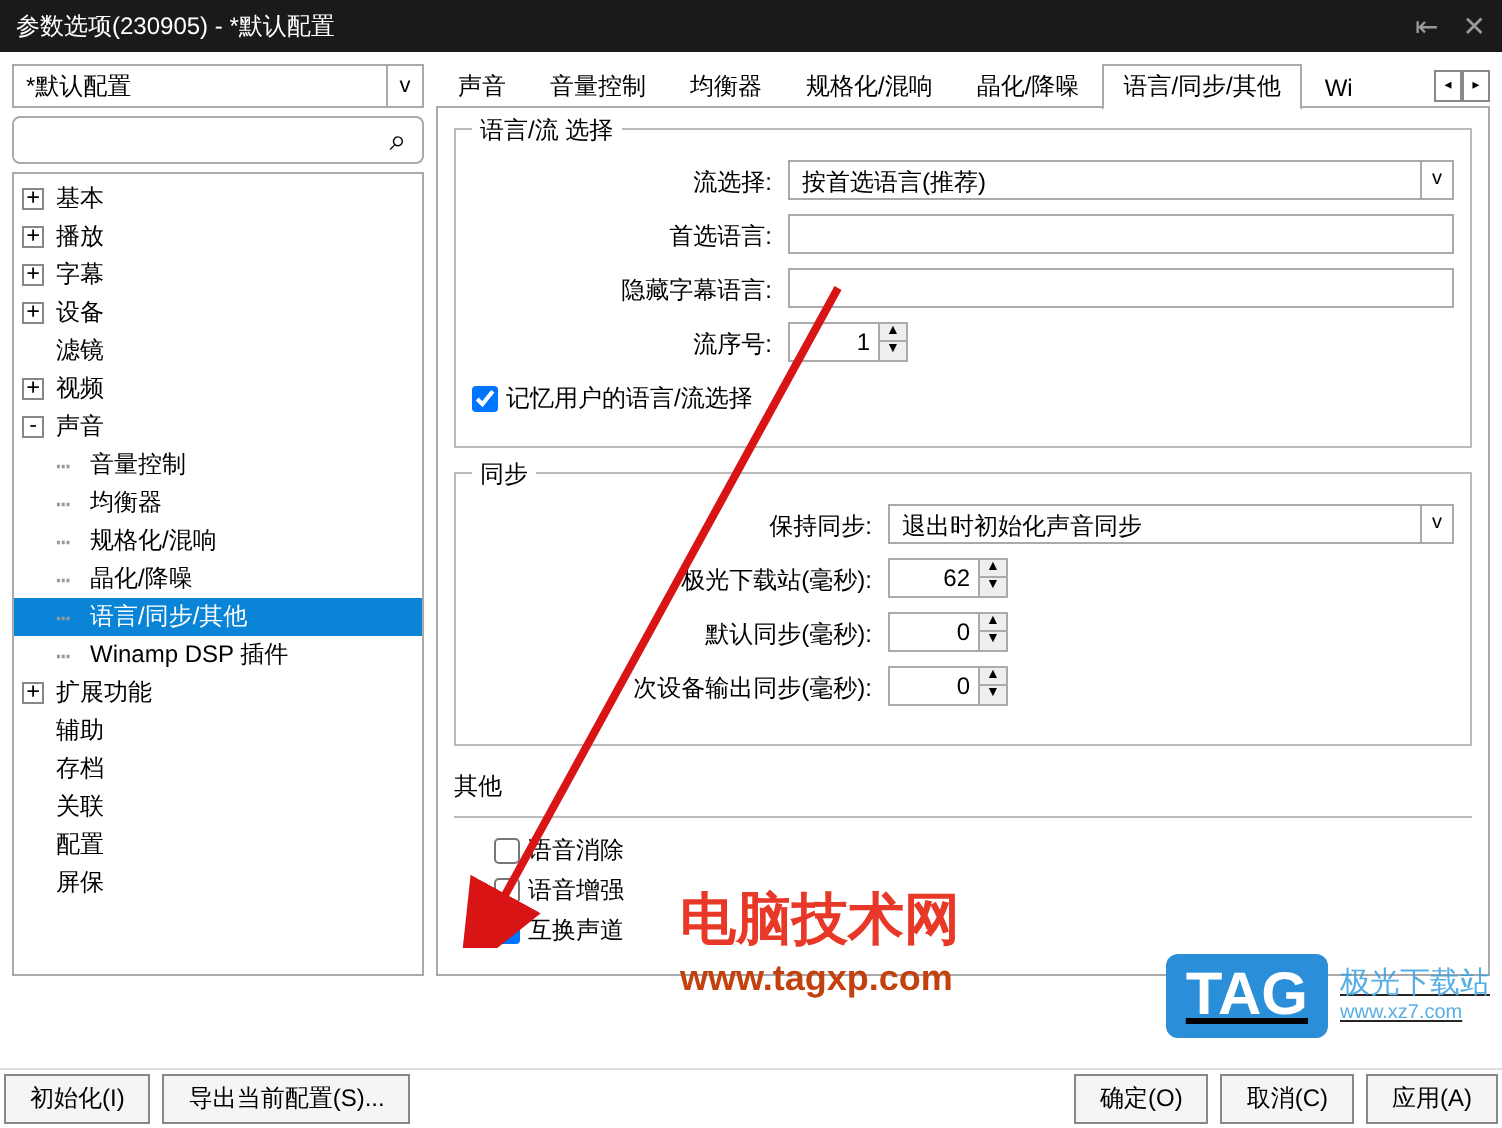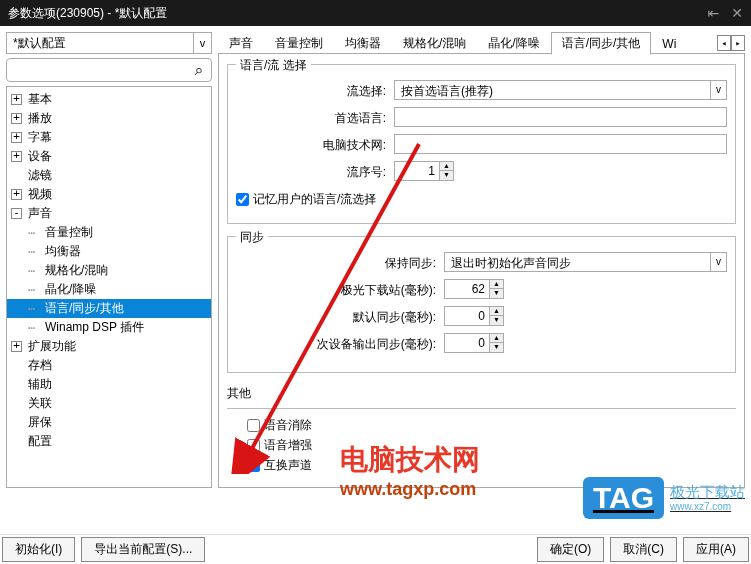--- a/index.html
+++ b/index.html
@@ -138,37 +138,37 @@
             <span class="tree-spacer"></span>
             <span class="dotted">⋯</span>
             <span>Winamp DSP 插件</span>
           </div>
           <div class="tree-item">
             <span class="tree-toggle">+</span>
             <span>扩展功能</span>
           </div>
           <div class="tree-item">
             <span class="tree-spacer"></span>
+            <span>辅助</span>
+          </div>
+          <div class="tree-item">
+            <span class="tree-spacer"></span>
             <span>存档</span>
           </div>
           <div class="tree-item">
             <span class="tree-spacer"></span>
-            <span>辅助</span>
-          </div>
-          <div class="tree-item">
-            <span class="tree-spacer"></span>
             <span>关联</span>
           </div>
           <div class="tree-item">
             <span class="tree-spacer"></span>
+            <span>配置</span>
+          </div>
+          <div class="tree-item">
+            <span class="tree-spacer"></span>
             <span>屏保</span>
-          </div>
-          <div class="tree-item">
-            <span class="tree-spacer"></span>
-            <span>配置</span>
           </div>
         </div>
     </div>
 
     <div class="right-panel">
       <div class="tabs" id="tabs">
           <div class="tab">声音</div>
           <div class="tab">音量控制</div>
           <div class="tab">均衡器</div>
           <div class="tab">规格化/混响</div>
@@ -190,21 +190,21 @@
               <div class="form-select">
                 <div class="form-select-text">按首选语言(推荐)</div>
                 <div class="form-select-btn">v</div>
               </div>
             </div>
             <div class="form-row">
               <div class="form-label">首选语言:</div>
               <input class="form-input" style="flex: 1 1 0%;" value="">
             </div>
             <div class="form-row">
-              <div class="form-label">电脑技术网:</div>
+              <div class="form-label">隐藏字幕语言:</div>
               <input class="form-input" style="flex: 1 1 0%;" value="">
             </div>
             <div class="form-row">
               <div class="form-label">流序号:</div>
               <div class="spinner">
                 <input value="1" style="">
                 <div class="spinner-btns">
                     <span>▲</span>
                     <span>▼</span>
                   </div>

